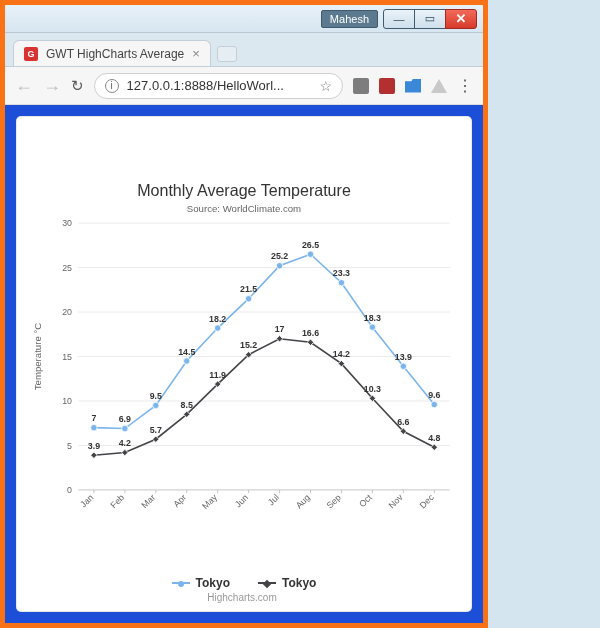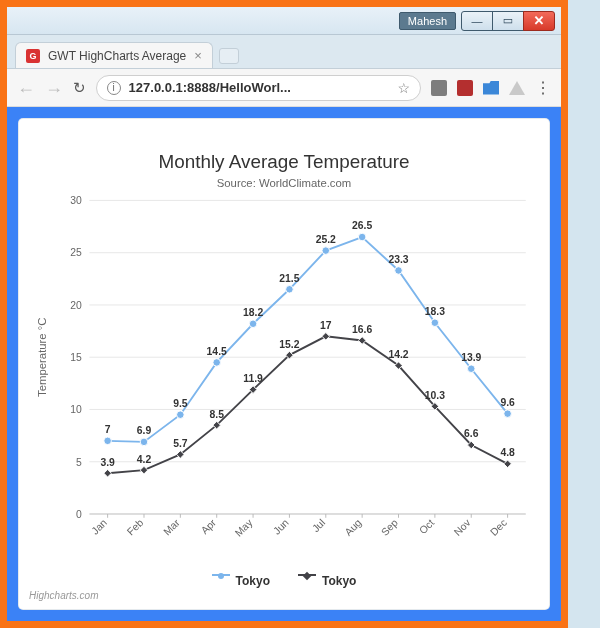--- a/index.html
+++ b/index.html
@@ -5,24 +5,24 @@
   * { box-sizing: border-box; margin: 0; padding: 0; }
   body {
     font-family: "Segoe UI", Arial, sans-serif;
     background: #d4e5ef;
     width: 600px;
     height: 628px;
     overflow: hidden;
     position: relative;
   }
   .window {
-    width: 568px;
+    width: 488px;
     height: 628px;
     background: #fff;
-    border: 7px solid #f97316;
+    border: 5px solid #f97316;
     display: flex;
     flex-direction: column;
   }
   
   .titlebar {
     height: 28px;
     background: linear-gradient(#e8f1f8, #d7e6f1);
     display: flex;
     align-items: center;
     justify-content: flex-end;
@@ -127,66 +127,66 @@
     font-size: 13px;
     color: #333;
     overflow: hidden;
   }
   .omnibox .info-icon {
     width: 14px; height: 14px;
     border: 1px solid #888; border-radius: 50%;
     display: inline-flex; align-items: center; justify-content: center;
     font-size: 10px; color: #666;
   }
-  .omnibox .url { flex: 1; white-space: nowrap; overflow: hidden; text-overflow: ellipsis; font-weight: bold; }
+  .omnibox .url { flex: 1; white-space: nowrap; overflow: hidden; text-overflow: ellipsis; }
   .omnibox .star { color: #777; font-size: 14px; }
   .tbicon { width: 16px; height: 16px; display: inline-block; }
   .ic-square { background: #7d7d7d; border-radius: 2px; }
   .ic-red { background: #b42f2f; border-radius: 2px; }
   .ic-folder {
     width: 16px; height: 14px;
     background: #3b87d8;
     clip-path: polygon(0 20%, 40% 20%, 50% 0, 100% 0, 100% 100%, 0 100%);
   }
   .ic-drive {
     width: 0; height: 0;
     border-left: 8px solid transparent;
     border-right: 8px solid transparent;
     border-bottom: 14px solid #c9c9c9;
   }
   .menu-dots { font-size: 16px; color: #555; }
 
   
   .content {
     flex: 1;
-    background: #3b82f6;
+    background: #1d4ed8;
     padding: 12px;
   }
   .card {
     background: #fff;
     border-radius: 4px;
     height: 100%;
     padding: 18px 10px 8px 10px;
     display: flex;
     flex-direction: column;
     box-shadow: 0 0 0 1px #e4e9ed;
   }
   .chart-title { text-align: center; font-size: 20px; color: #333; fill:#333;}
   .chart-subtitle { text-align: center; font-size: 12px; color: #666; fill:#666; }
   .plot { flex: 1; }
   .legend { display: flex; justify-content: center; gap: 28px; font-size: 12px; font-weight: bold; color: #333; padding: 6px 0 2px; align-items:center;}
-  .legend-item { display: flex; align-items: flex-start; gap: 6px; }
+  .legend-item { display: flex; align-items: center; gap: 6px; }
   .swatch-line { width: 18px; height: 0; border-top: 2px solid; position: relative; }
   .swatch-line::after {
     content: ""; position: absolute; left: 50%; top: 50%;
     transform: translate(-50%, -50%) rotate(45deg);
     width: 6px; height: 6px; background: currentColor;
   }
   .swatch-line.circle::after { border-radius: 50%; transform: translate(-50%, -50%);}
-  .credits { text-align: left; font-size: 10px; color: #999; padding-right: 4px; font-style: italic;}
+  .credits { text-align: center; font-size: 10px; color: #999; padding-right: 4px;}
   svg text { font-family: "Segoe UI", Arial, sans-serif; }
 </style>
 </head>
 <body>
 
 <div class="window">
 
   <div class="titlebar">
     <span class="user-badge">Mahesh</span>
     <div class="wingroup">

